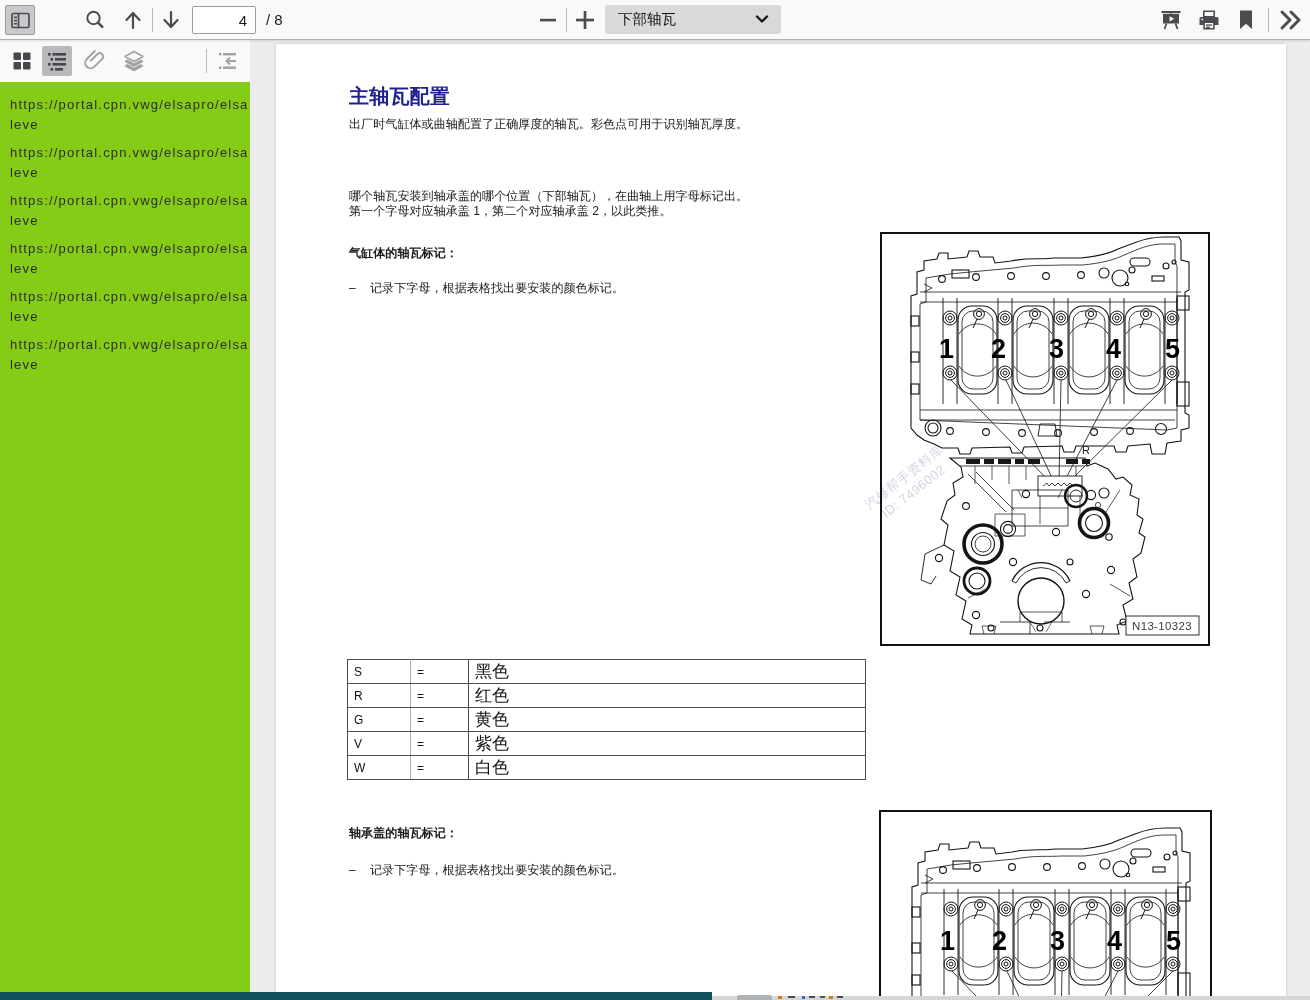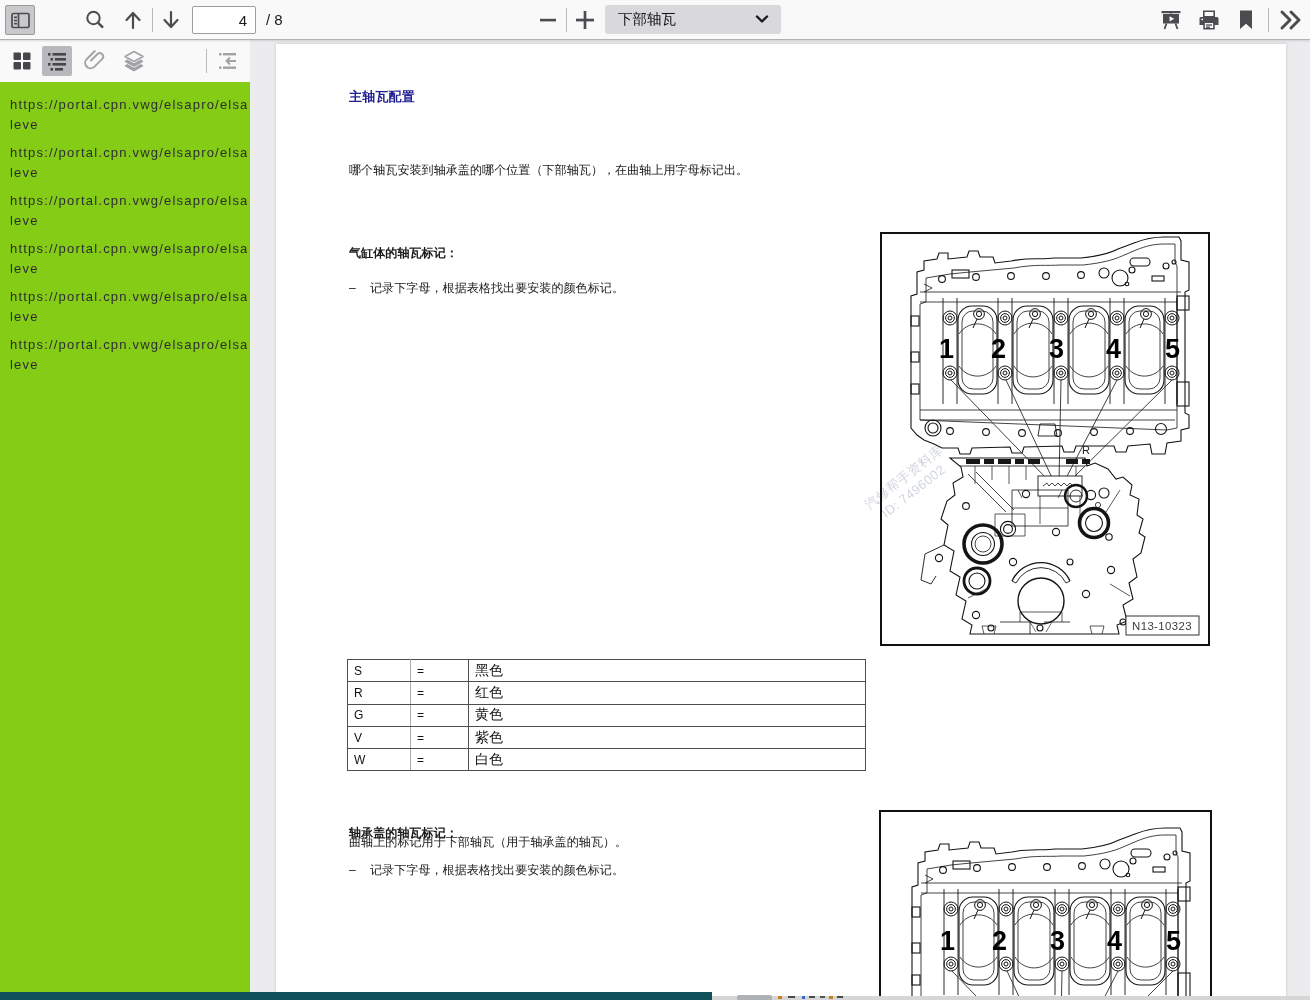--- a/index.html
+++ b/index.html
@@ -45,30 +45,30 @@
                   line-height:19.5px; text-decoration:none; width:250px; overflow:hidden; }
   .outline-item div { white-space:nowrap; letter-spacing:1.2px; }
 
   
   #viewer { position:absolute; left:250px; top:40px; width:1060px; height:960px; background:#ececee; }
   #page {
     position:absolute; left:26px; top:4px; width:1010px; height:958px; background:#fff;
     box-shadow:0 0 3px rgba(0,0,0,.18);
   }
   .doc { position:absolute; color:#1a1a1a; font-size:12.1px; line-height:13.5px; letter-spacing:0; }
-  .doc.title { font-size:13px; line-height:17px; font-weight:bold; color:#201f90; letter-spacing:0.2px; }
+  .doc.title { font-size:20px; line-height:17px; font-weight:bold; color:#201f90; letter-spacing:0.2px; }
   .doc.bold { font-weight:bold;margin-top:16px; }
   .doc .marker { display:inline-block; width:21px; }
 
   
   #color-table { position:absolute; left:71px; top:615px; width:519px; border-collapse:collapse; table-layout:fixed; }
   #color-table td { border:1px solid #4e4e4e; height:22.3px; font-size:12px; color:#111; padding:0 0 0 6px; vertical-align:middle; }
   #color-table td.c1 { width:63px; border-right:1px solid #ababab; }
   #color-table td.c2 { width:58px; border-left:none; }
-  #color-table td.c3 { font-size:14px;margin-top:12px; }
+  #color-table td.c3 { font-size:17px;margin-top:12px; }
 
   
   #figure1 { position:absolute; left:604px; top:188px; width:330px; height:414px; }
   #figure2 { position:absolute; left:603px; top:766px; width:333px; height:187px; overflow:hidden; }
   #figure2 svg { position:absolute; left:0; top:0; }
   .watermark { position:absolute; left:582px; top:412px; width:130px; color:#ccd0dc; opacity:.9;
                font-size:13px; line-height:17px; transform:rotate(-38deg); letter-spacing:0.5px;
                mix-blend-mode:multiply; z-index:5; }
   .watermark .wm2 { padding-left:8px; }
 
@@ -272,21 +272,23 @@
         <div>leve</div>
       </a>
   </nav>
 </aside>
 
 <main id="viewer">
   <div id="page">
 
     <h1 class="doc title" style="left:73px; top:43.5px;">主轴瓦配置</h1>
 
-    <p class="doc" style="left:73px; top:120px; width:560px;">哪个轴瓦安装到轴承盖的哪个位置（下部轴瓦），在曲轴上用字母标记出。</p>
+    <p class="doc" style="left:73px; top:74px; width:560px;">出厂时气缸体或曲轴配置了正确厚度的轴瓦。彩色点可用于识别轴瓦厚度。</p>
+    <p class="doc" style="left:73px; top:146px; width:560px;">哪个轴瓦安装到轴承盖的哪个位置（下部轴瓦），在曲轴上用字母标记出。</p>
+    <p class="doc" style="left:73px; top:161px; width:560px;">第一个字母对应轴承盖 1，第二个对应轴承盖 2，以此类推。</p>
 
     <h2 class="doc bold" style="left:73px; top:186.5px;">气缸体的轴瓦标记：</h2>
     <p class="doc" style="left:73px; top:237.5px; width:560px;"><span class="marker">–</span><span>记录下字母，根据表格找出要安装的颜色标记。</span></p>
 
     <table id="color-table">
       <tbody>
           <tr>
             <td class="c1">S</td>
             <td class="c2">=</td>
             <td class="c3">黑色</td>
@@ -308,21 +310,20 @@
           </tr>
       <tr>
             <td class="c1">W</td>
             <td class="c2">=</td>
             <td class="c3">白色</td>
           </tr>
     </tbody>
       </table>
 
     <h2 class="doc bold" style="left:73px; top:766.5px;text-align:right;">轴承盖的轴瓦标记：</h2>
-    <p class="doc" style="left:73px; top:792px; width:560px;">曲轴上的标记用于下部轴瓦（用于轴承盖的轴瓦）。</p>
     <p class="doc" style="left:73px; top:819.5px; width:560px;"><span class="marker">–</span><span>记录下字母，根据表格找出要安装的颜色标记。</span></p>
 
     <div id="figure1">
       <svg width="330" height="414" viewBox="0 0 330 414">
         <defs>
           <g id="engine-top" stroke="#141414" fill="none" stroke-width="1.1">
 
             <path d="M31,196 L31,64 L37,62 L37,40 L44,38 L44,29 L57,27 L59,21 L68,21 L68,27 L87,25 L89,19 L98,19 L100,25 L113,25 L115,31 L131,29 C150,25 162,28 174,26 L201,26 C221,24 230,21 238,17 L254,11 C264,7 272,5 284,5 L299,5 L301,9 L301,28 L309,30 L309,58 L305,60 L305,181 L309,183 L309,196 L301,198 L301,209 L287,211 L285,222 L272,222 L270,212 L248,214 L246,220 L236,220 L234,214 L196,214 L194,220 L184,220 L182,214 L144,215 L142,221 L132,221 L130,215 L92,216 L90,222 L80,222 L78,216 L62,216 L54,212 L44,208 L37,203 Z"></path>
 
             <path d="M40,188 L40,72 L46,70 L46,46 L58,44 L70,42 L90,40 L112,38 L134,36 C155,32 168,34 180,33 L203,33 C222,31 233,28 242,24 L256,18 C266,14 274,12 284,12 L295,12 L295,30 L297,34 L297,58 L297,176 L297,196 L287,198 Z" stroke-width="0.8"></path>

